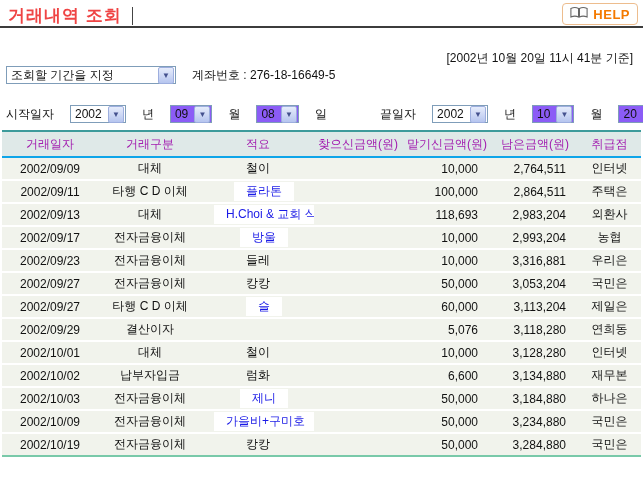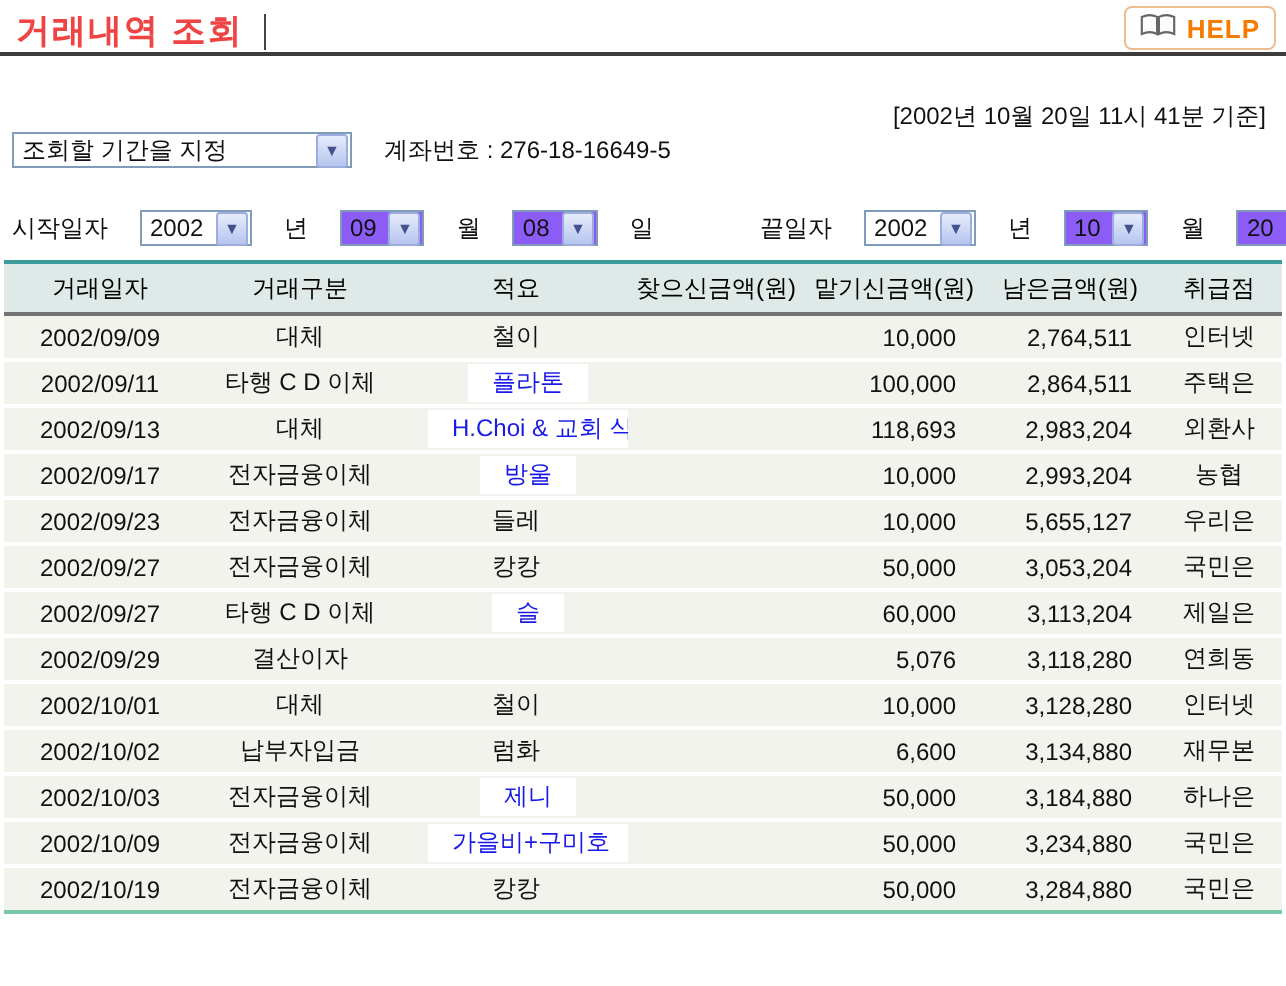--- a/index.html
+++ b/index.html
@@ -33,22 +33,22 @@
   .account-info { margin-left:16px; font-size:12px; }
   .form-label { font-size:12px; white-space:nowrap; }
   .gap-lg { width:22px; }
   .submit-button { margin-left:6px; background:#b5b5b1; border:2px outset #e4e4e0; color:#0c4a6e;
     text-shadow:1px 1px 0 #80807a; font-size:12px; padding:2px 8px; cursor:pointer;
     font-family:"Liberation Sans","DejaVu Sans",sans-serif; }
 
   
   .tx-table { position:absolute; top:130px; left:2px; width:639px; border-collapse:collapse;
     border-top:2px solid #3d9b9b; border-bottom:2px solid #79c9a9; table-layout:fixed; }
-  .tx-table th { background:#dfe9e8; color:#000000; font-weight:normal; font-size:12px;
-    height:26px; border-bottom:2px solid #737373; text-align:center; }
+  .tx-table th { background:#dfe9e8; color:#a21caf; font-weight:normal; font-size:12px;
+    height:26px; border-bottom:2px solid #0ea5e9; text-align:center; }
   .tx-table td { background:#f1f3ec; font-size:12px; height:23px; border-bottom:2px solid #fff;
     text-align:center; white-space:nowrap; overflow:hidden; }
   .tx-table tbody tr:last-child td { border-bottom:none; }
   td.col-withdrawal, td.col-deposit { text-align:right; padding-right:14px; }
   td.col-balance { text-align:right; padding-right:12px; }
   .desc-link { display:inline-block; background:#fff; color:#1a1ae6; padding:1px 12px; min-width:36px; cursor:pointer;margin-left:12px; }
 </style>
 </head>
 <body>
 
@@ -177,21 +177,21 @@
       <td class="col-deposit">10,000</td>
       <td class="col-balance">2,993,204</td>
       <td class="col-branch">농협</td>
     </tr>
         <tr>
       <td class="col-date">2002/09/23</td>
       <td class="col-type">전자금융이체</td>
       <td class="col-desc">들레</td>
       <td class="col-withdrawal"></td>
       <td class="col-deposit">10,000</td>
-      <td class="col-balance">5,655,127</td>
+      <td class="col-balance">3,316,881</td>
       <td class="col-branch">우리은</td>
     </tr>
         <tr>
       <td class="col-date">2002/09/27</td>
       <td class="col-type">전자금융이체</td>
       <td class="col-desc">캉캉</td>
       <td class="col-withdrawal"></td>
       <td class="col-deposit">50,000</td>
       <td class="col-balance">3,053,204</td>
       <td class="col-branch">국민은</td>

